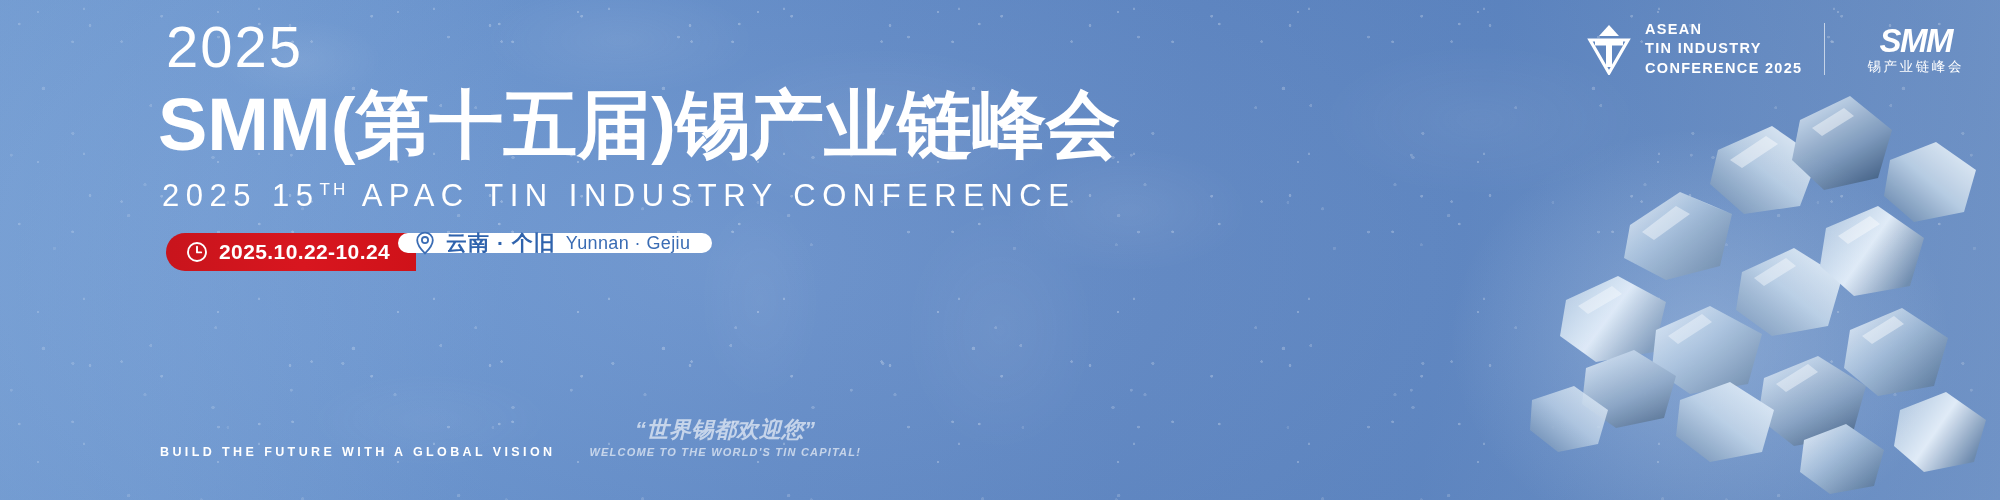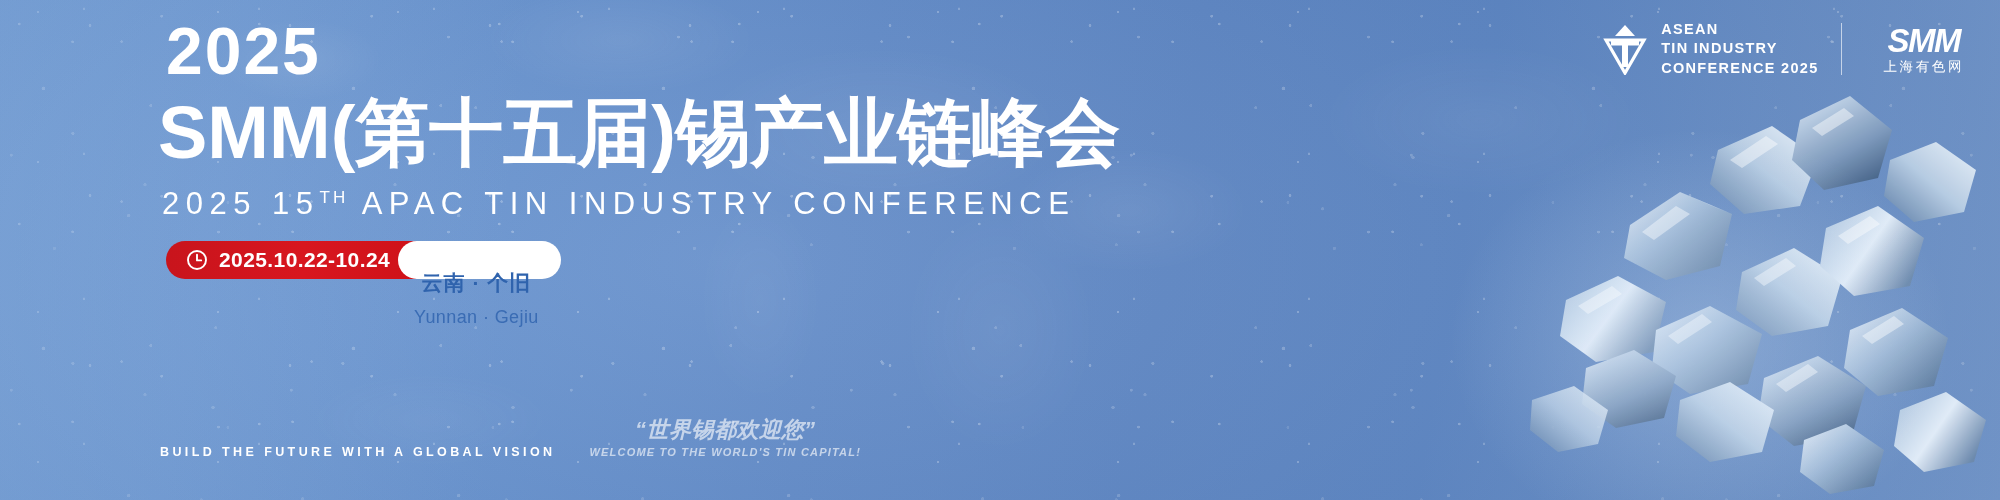--- a/index.html
+++ b/index.html
@@ -128,22 +128,22 @@
     letter-spacing: 2.6px;
     line-height: 1;
     font-weight: 500;
   }
 
   
   .copy { position: absolute; left: 158px; top: 18px; }
 
   .year {
     color: #ffffff;
-    font-size: 66px;
-    font-weight: 700;
+    font-size: 58px;
+    font-weight: 400;
     letter-spacing: 2px;
     line-height: 1;
     margin: 0 0 12px 8px;
   }
   .title-cn {
     color: #ffffff;
     font-size: 74px;
     font-weight: 800;
     letter-spacing: 0px;
     line-height: 1;
@@ -176,25 +176,24 @@
     height: 38px;
     font-size: 21px;
     font-weight: 600;
     letter-spacing: .4px;
     margin-right: -18px;
   }
   .pill-place {
     display: flex; align-items: center; gap: 10px;
     background: #ffffff;
     border-radius: 19px;
-    padding: 18px 22px 0 16px;
+    padding: 0 22px 0 16px;
     height: 20px;
     position: relative;
     z-index: 2;
-    flex-direction: column;
   }
   .place-cn {
     color: #2f63ad;
     font-size: 21px;
     font-weight: 700;
     letter-spacing: 1px;
   }
   .place-en {
     color: #3a6cb4;
     font-size: 18px;
@@ -329,21 +328,21 @@
       </svg>
       <div class="asean-text">
         <div>ASEAN</div>
         <div>TIN INDUSTRY</div>
         <div>CONFERENCE 2025</div>
       </div>
     </div>
     <div class="logo-sep"></div>
     <div class="smm-logo">
       <div class="smm-word">SMM</div>
-      <div class="smm-cn">上海有色网</div>
+      <div class="smm-cn">锡产业链峰会</div>
     </div>
   </div>
 
   <div class="copy">
     <div class="year">2025</div>
     <div class="title-cn">SMM(第十五届)锡产业链峰会</div>
     <div class="title-en"><span>2025 15</span><sup>TH</sup><span> APAC TIN INDUSTRY CONFERENCE</span></div>
 
     <div class="pill-row">
       <div class="pill-date">

